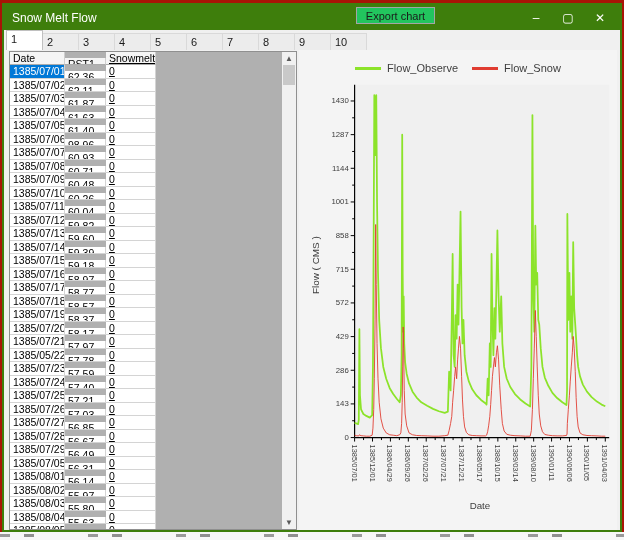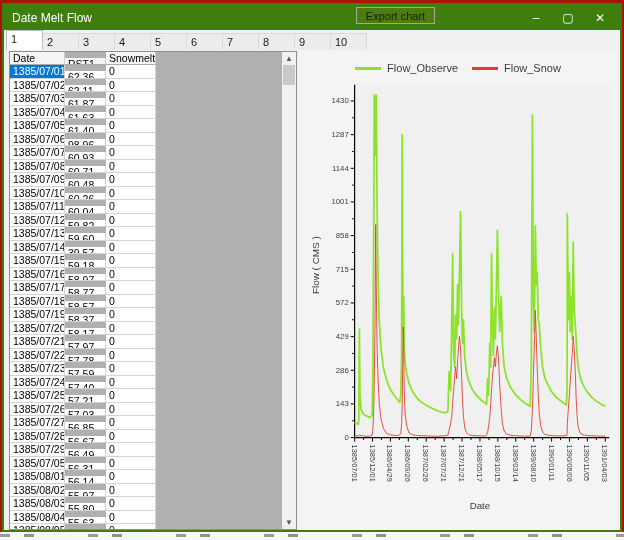--- a/index.html
+++ b/index.html
@@ -14,36 +14,36 @@
   .winbtns { display:flex; height:100%; margin-right:4px; }
   .winbtn { width:32px; height:100%; display:flex; align-items:center; justify-content:center;
             color:#fff; font-size:12px; cursor:default; }
 
   
   .tabstrip { position:relative; height:20px; background:#f0f0f0; display:flex; align-items:flex-end; padding-left:2px; }
   .tab { width:37px; height:17px; background:#ececec; border:1px solid #d9d9d9; border-bottom:none;
          font-size:11px; color:#1a1a1a; padding-left:4px; line-height:16px; margin-right:-1px; }
   .tab.active { background:#ffffff; height:20px; border-color:#c0c0c0; position:relative; z-index:2; }
   .export-btn { position:absolute; left:352px; top:2px; width:79px; height:17px;
-                background:#4d7c0f; border:1px solid #a5a5a5; font-size:11px; color:#1a1a1a;
+                background:#22c55e; border:1px solid #a5a5a5; font-size:11px; color:#1a1a1a;
                 font-family:"Liberation Sans", sans-serif; text-align:center; line-height:14px; }
 
   
   .content { position:absolute; left:0; right:0; top:45px; bottom:0; }
 
   
   .grid { position:absolute; left:5px; top:1px; width:288px; bottom:0;
           background:#b0b0b0; border:1px solid #8f8f8f; overflow:hidden; }
   .grid-inner { position:absolute; left:0; top:0; right:14px; bottom:0; overflow:hidden; }
   .grow { display:flex; height:13.5px; }
   .grow.header { height:13px; }
   .gcell { font-size:10.5px; color:#000; background:#fff; border-right:1px solid #d4d4d4;
            border-bottom:1px solid #d4d4d4; padding:0 3px; overflow:hidden; white-space:nowrap; line-height:13px; }
   .grow.header .gcell { background:#f5f5f5; border-right:1px solid #cfcfcf; border-bottom:1px solid #ababab; }
-  .c0 { width:55px; } .c1 { width:41px;margin-top:6px; } .c2 { width:50px; }
+  .c0 { width:55px; } .c1 { width:41px;margin-top:6px; } .c2 { width:50px;text-decoration:underline; }
   .gcell.selected-cell { background:#0078d7; color:#fff; }
   
   .vscroll { position:absolute; top:0; right:0; width:14px; bottom:0; background:#f1f1f1;
              display:flex; flex-direction:column; }
   .sarrow { height:13px; color:#5a5a5a; font-size:8px; text-align:center; line-height:13px; }
   .sthumb { height:20px; background:#c9c9c9; margin:0 1px; }
   .strack { flex:1; }
 
   
   .chart-panel { position:absolute; left:295px; top:0; right:3px; bottom:0; background:#f4f4f4; }
@@ -58,21 +58,21 @@
   .bottom-strip { position:absolute; left:0; right:0; top:532px; height:8px; background:#f7f7f7;
       background-image:repeating-linear-gradient(90deg,#9a9a9a 0 10px,transparent 10px 24px,#8f8f8f 24px 34px,transparent 34px 88px);
       background-size:100% 3px; background-position:0 2px; background-repeat:no-repeat; }
 </style>
 </head>
 <body>
 
 <div class="window">
 
   <div class="titlebar">
-    <span class="title">Date Melt Flow</span>
+    <span class="title">Snow Melt Flow</span>
     <div class="winbtns">
       <span class="winbtn">–</span>
       <span class="winbtn">▢</span>
       <span class="winbtn">✕</span>
     </div>
   </div>
 
   <div class="tabstrip">
 
       <div class="tab active">1</div>
@@ -181,21 +181,21 @@
             </div>
 
             <div class="grow">
               <div class="gcell c0">1385/07/13</div>
               <div class="gcell c1">59.60</div>
               <div class="gcell c2">0</div>
             </div>
 
             <div class="grow">
               <div class="gcell c0">1385/07/14</div>
-              <div class="gcell c1">39.57</div>
+              <div class="gcell c1">59.39</div>
               <div class="gcell c2">0</div>
             </div>
 
             <div class="grow">
               <div class="gcell c0">1385/07/15</div>
               <div class="gcell c1">59.18</div>
               <div class="gcell c2">0</div>
             </div>
 
             <div class="grow">
@@ -228,21 +228,21 @@
               <div class="gcell c2">0</div>
             </div>
 
             <div class="grow">
               <div class="gcell c0">1385/07/21</div>
               <div class="gcell c1">57.97</div>
               <div class="gcell c2">0</div>
             </div>
 
             <div class="grow">
-              <div class="gcell c0">1385/07/22</div>
+              <div class="gcell c0">1385/05/22</div>
               <div class="gcell c1">57.78</div>
               <div class="gcell c2">0</div>
             </div>
 
             <div class="grow">
               <div class="gcell c0">1385/07/23</div>
               <div class="gcell c1">57.59</div>
               <div class="gcell c2">0</div>
             </div>
 

